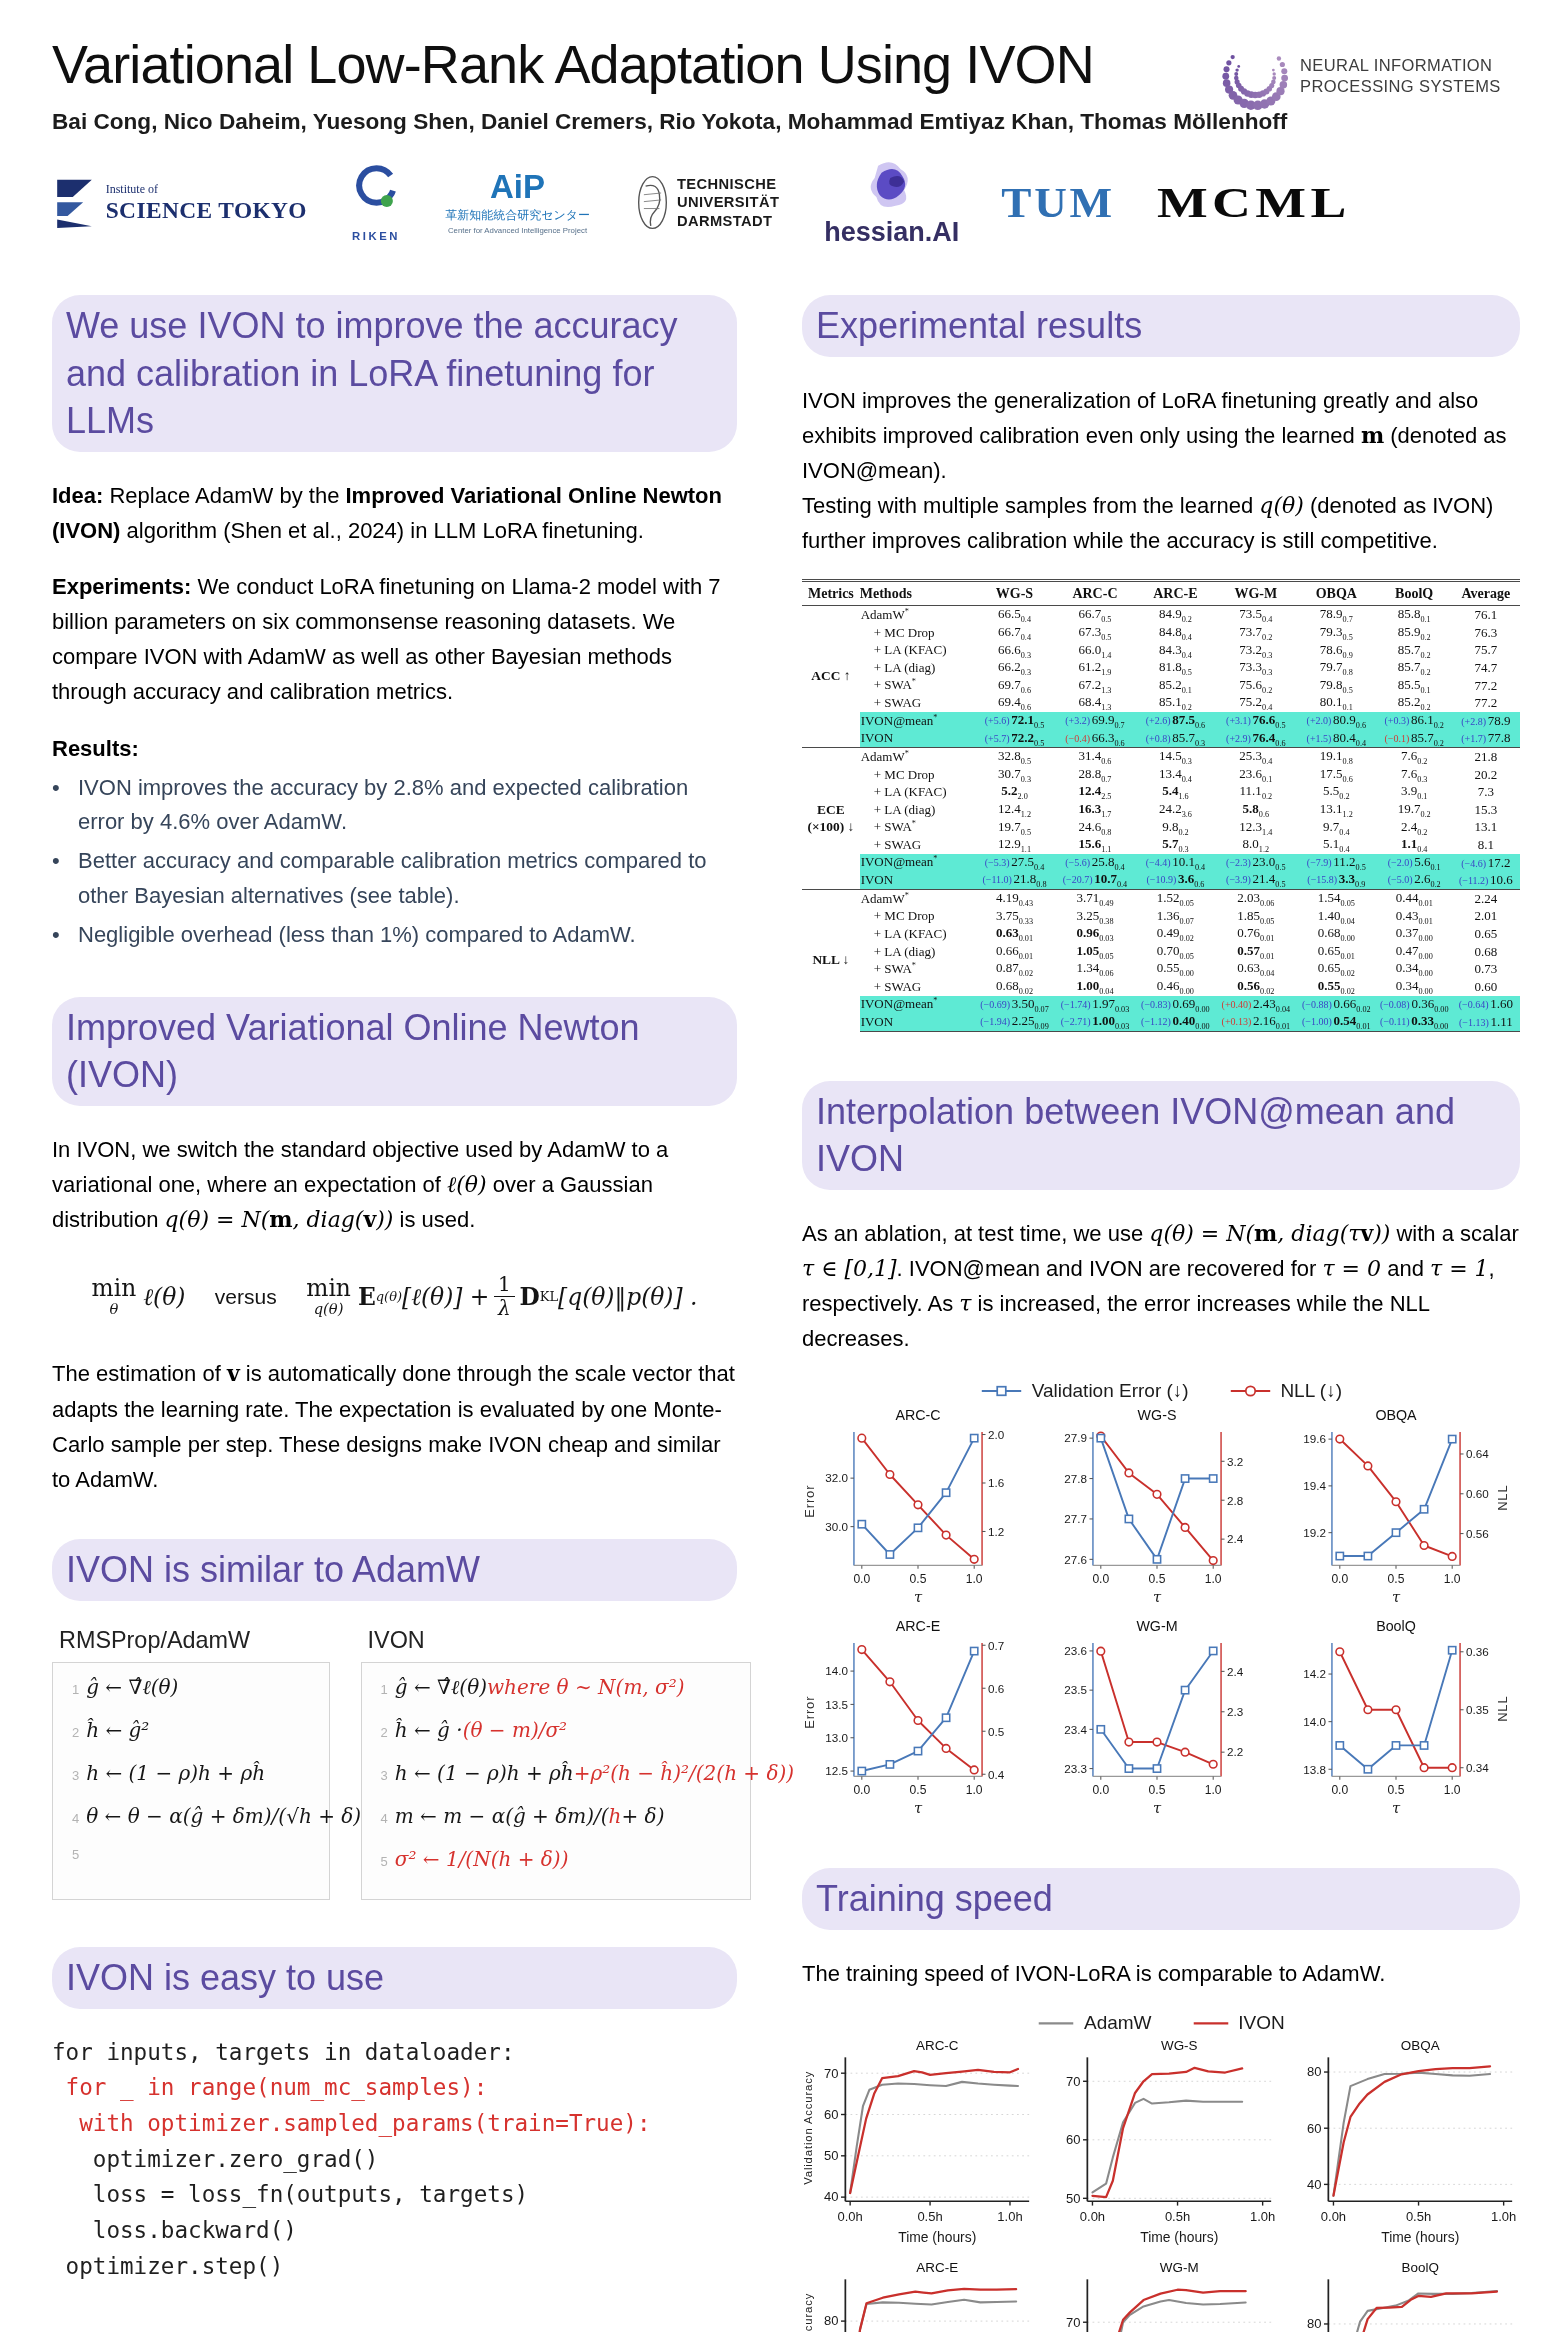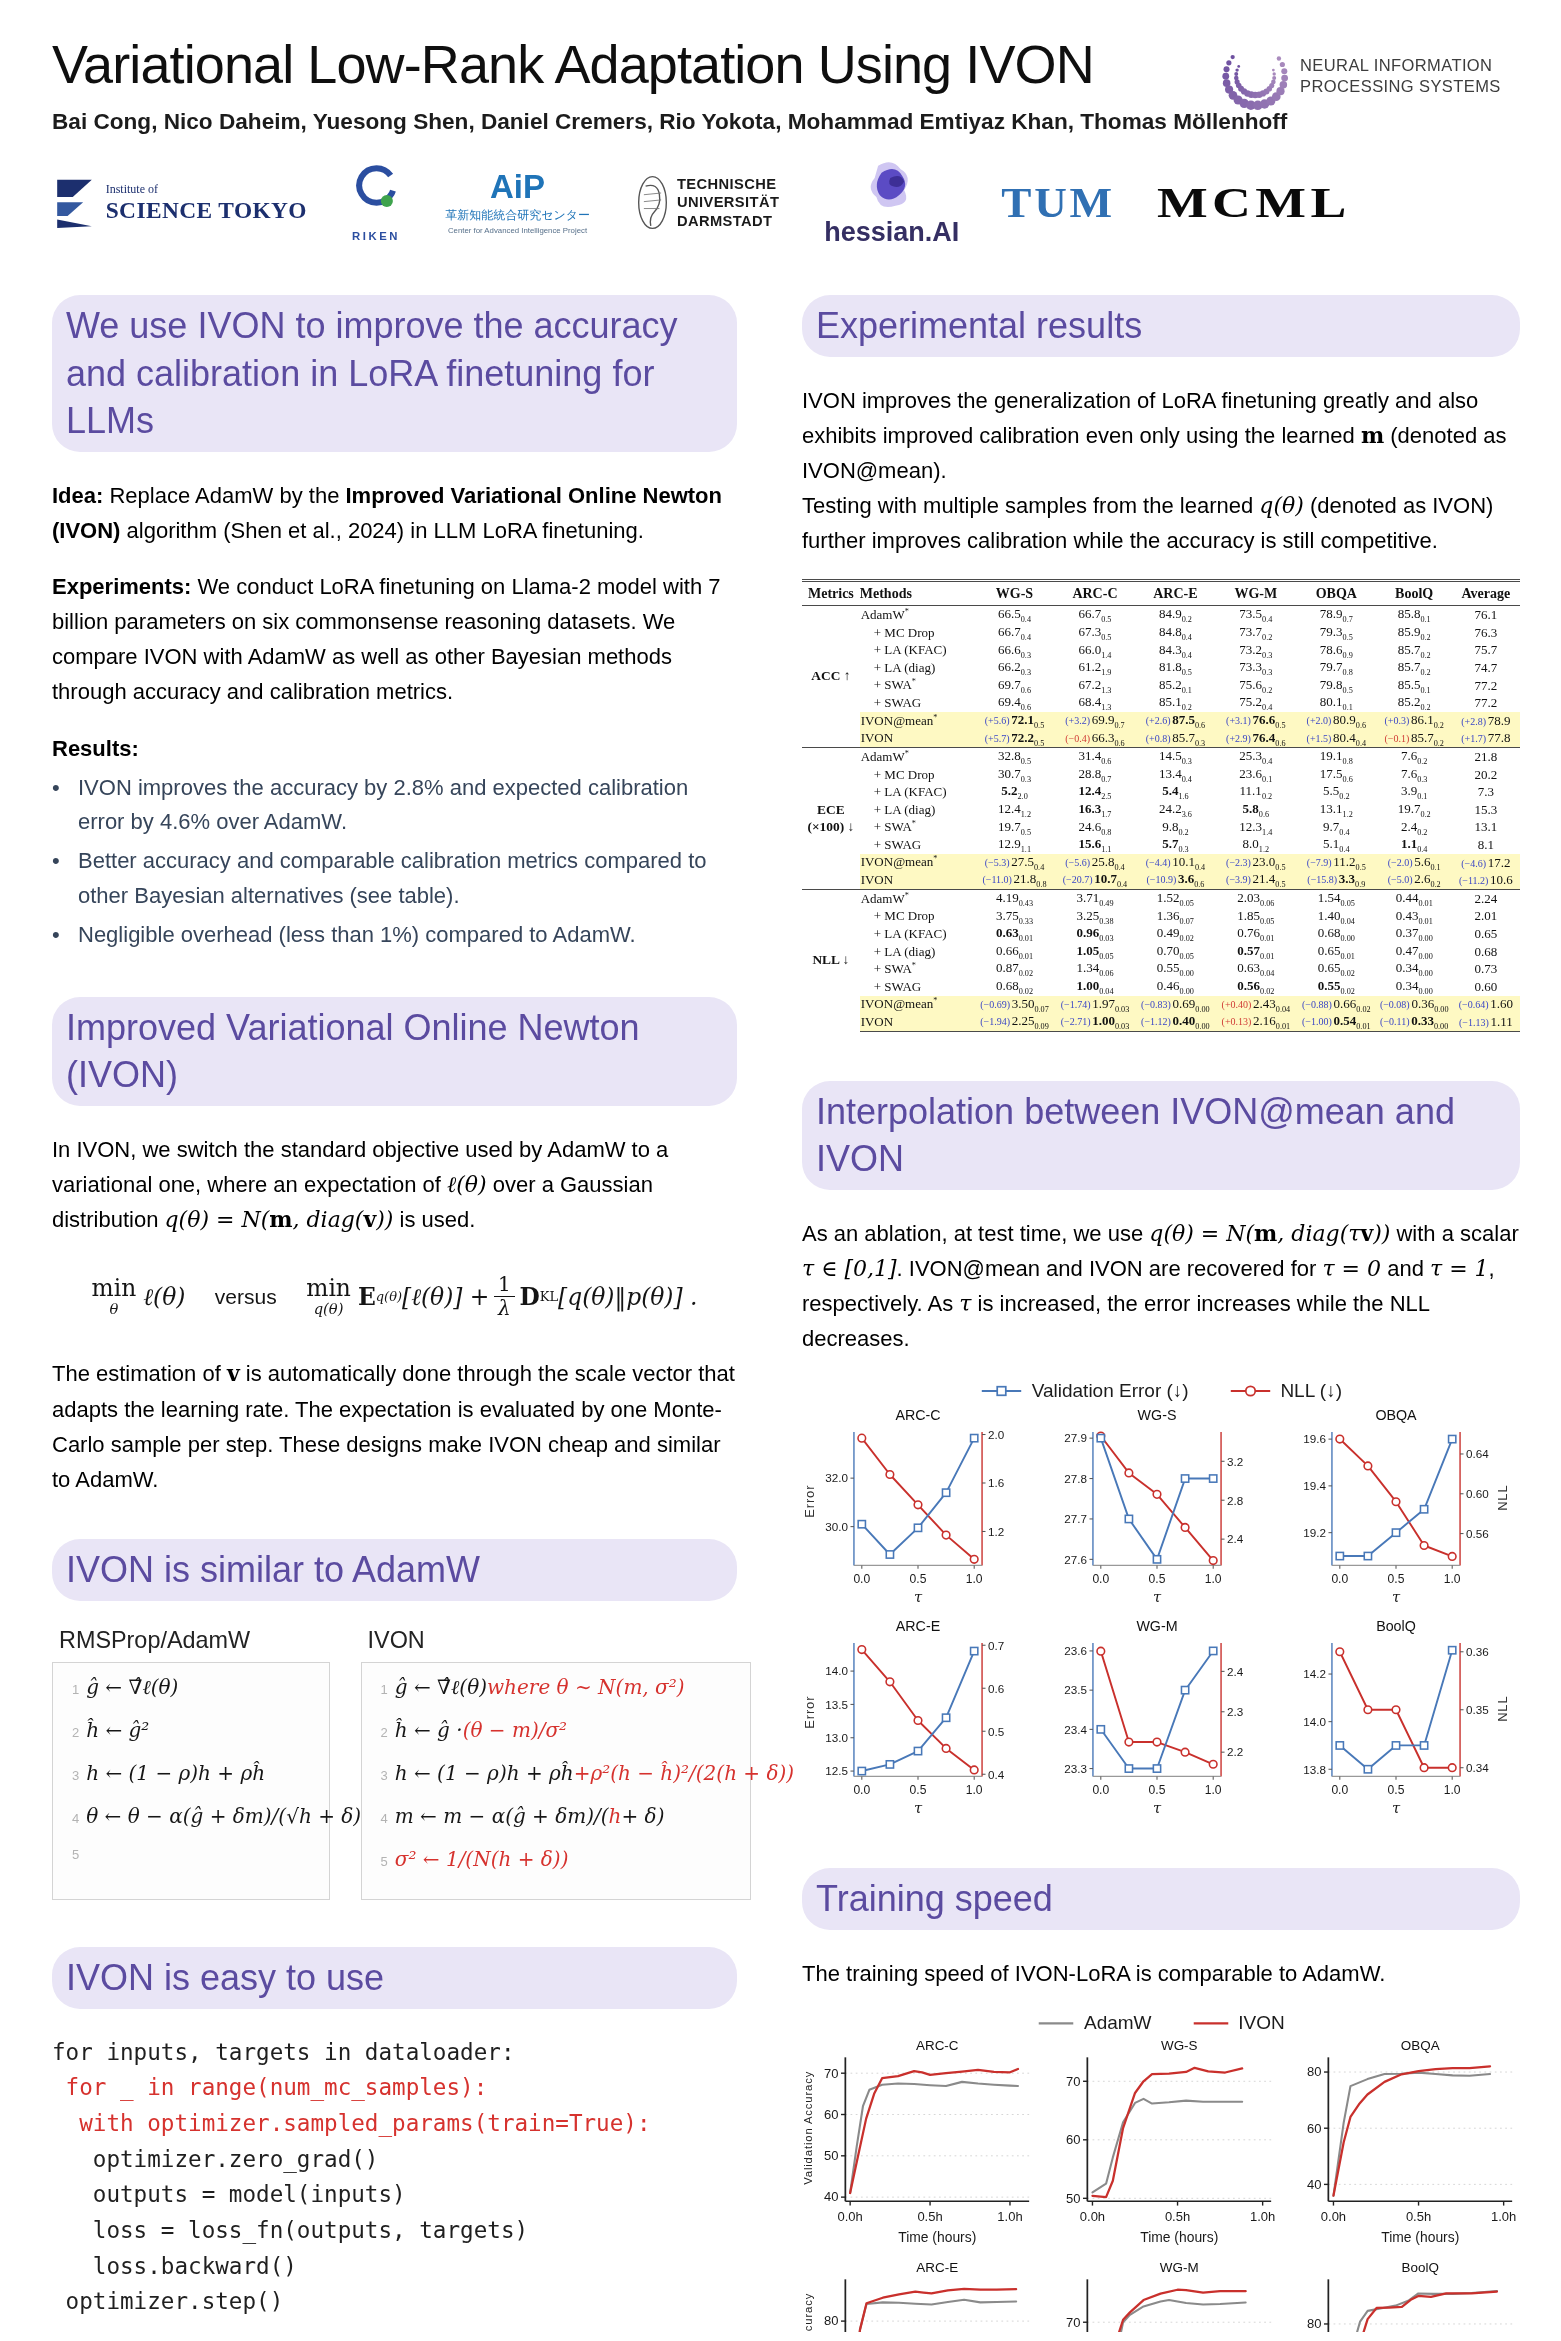--- a/index.html
+++ b/index.html
@@ -64,21 +64,21 @@
   
   .code{font-family:"DejaVu Sans Mono",monospace;font-size:22.6px;line-height:1.58;white-space:pre;color:#1f1f1f;margin-top:26px;}
   
   .rtable{width:718px;border-collapse:collapse;font-family:"Liberation Serif","DejaVu Serif",serif;color:#111;margin-top:0;table-layout:fixed;}
   .rtable th{font-size:14px;font-weight:bold;border-top:3.5px double #4a4a4a;border-bottom:1.3px solid #4a4a4a;padding:3.5px 0;text-align:center;}
   .rtable th.l{text-align:left;}
   .rtable td{font-size:13px;height:14.7px;padding:0 0.9px;text-align:center;vertical-align:middle;white-space:nowrap;}
   .rtable .method-cell{text-align:left;}
   .rtable .method-cell.ind{padding-left:14px;}
   .rtable .metric-cell{font-weight:bold;font-size:13.4px;text-align:center;line-height:1.25;}
-  .rtable tr.hl td{background:#fef9c3;}
+  .rtable tr.hl td{background:#5eead4;}
   .rtable td.block-top{border-top:1.7px solid #4a4a4a;}
   .rtable tbody.last tr:last-child td{border-bottom:1.7px solid #4a4a4a;}
   .delta{font-size:10px;margin-right:1.7px;}
   .delta.good{color:#3a46c6;} .delta.bad{color:#d03b35;}
   .val.bold{font-weight:bold;}
   .rtable sub{font-size:8.2px;} .rtable sup{font-size:8.2px;}
   
   .legend{display:flex;justify-content:center;align-items:center;gap:40px;margin:24px 0 3.5px 0;font-size:19px;color:#1c1c1c;}
   .legend-item{display:flex;align-items:center;gap:8.7px;}
   .chart-row{display:flex;gap:7px;margin-top:3.5px;}
@@ -297,21 +297,21 @@
             </div>
             <div class="algo-line">
               <span class="ln">5</span>
               <span class="red">σ² ← 1/(N(h + δ))</span>
             </div>
           </div>
       </div>
     </div>
 
     <div class="sec-h" style="margin-top:47px;">IVON is easy to use</div>
-    <div class="code" id="code-block"><div>for inputs, targets in dataloader:</div><div class="red"> for _ in range(num_mc_samples):</div><div class="red">  with optimizer.sampled_params(train=True):</div><div>   optimizer.zero_grad()</div><div>   outputs = model(inputs)</div><div>   loss = loss_fn(outputs, targets)</div><div>   loss.backward()</div><div> optimizer.step()</div></div>
+    <div class="code" id="code-block"><div>for inputs, targets in dataloader:</div><div class="red"> for _ in range(num_mc_samples):</div><div class="red">  with optimizer.sampled_params(train=True):</div><div>   optimizer.zero_grad()</div><div>   loss = loss_fn(outputs, targets)</div><div>   loss.backward()</div><div> optimizer.step()</div></div>
 
   </div>
 
   <div class="col right">
     <div class="sec-h">Experimental results</div>
     <div class="p"><span>IVON improves the generalization of LoRA finetuning greatly and also exhibits improved calibration even only using the learned </span><span class="mb">m</span><span> (denoted as IVON@mean).</span><br><span>Testing with multiple samples from the learned </span><span class="math">q(θ)</span><span> (denoted as IVON) further improves calibration while the accuracy is still competitive.</span></div>
 
     <table class="rtable" id="results-table">
         <colgroup>
           <col style="width: 56px;">

